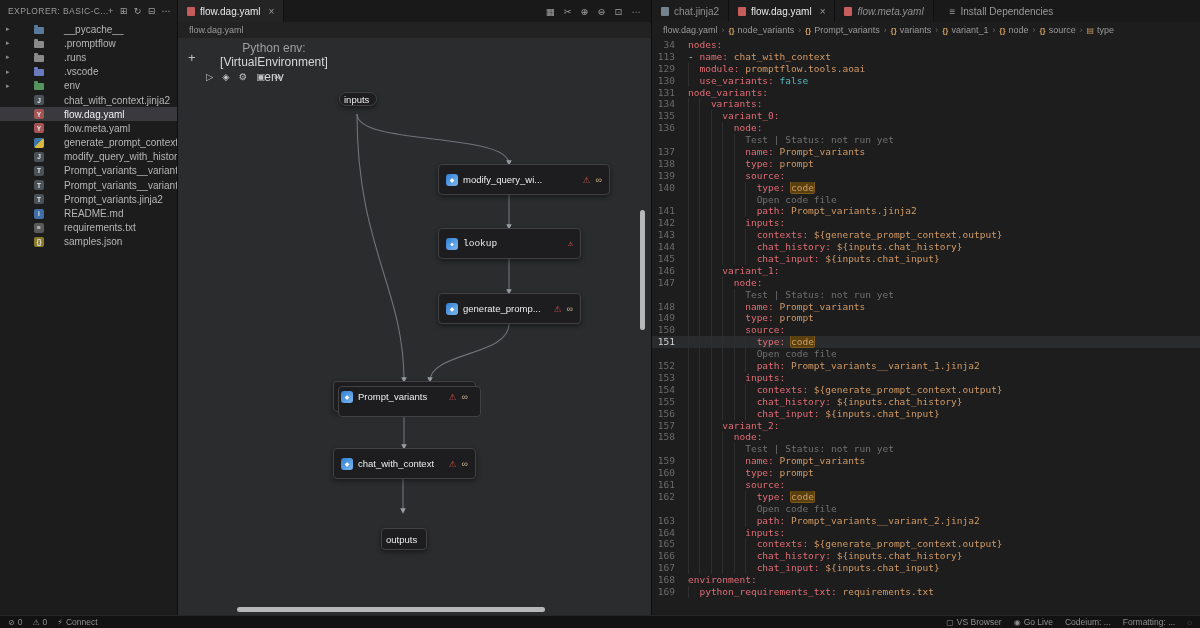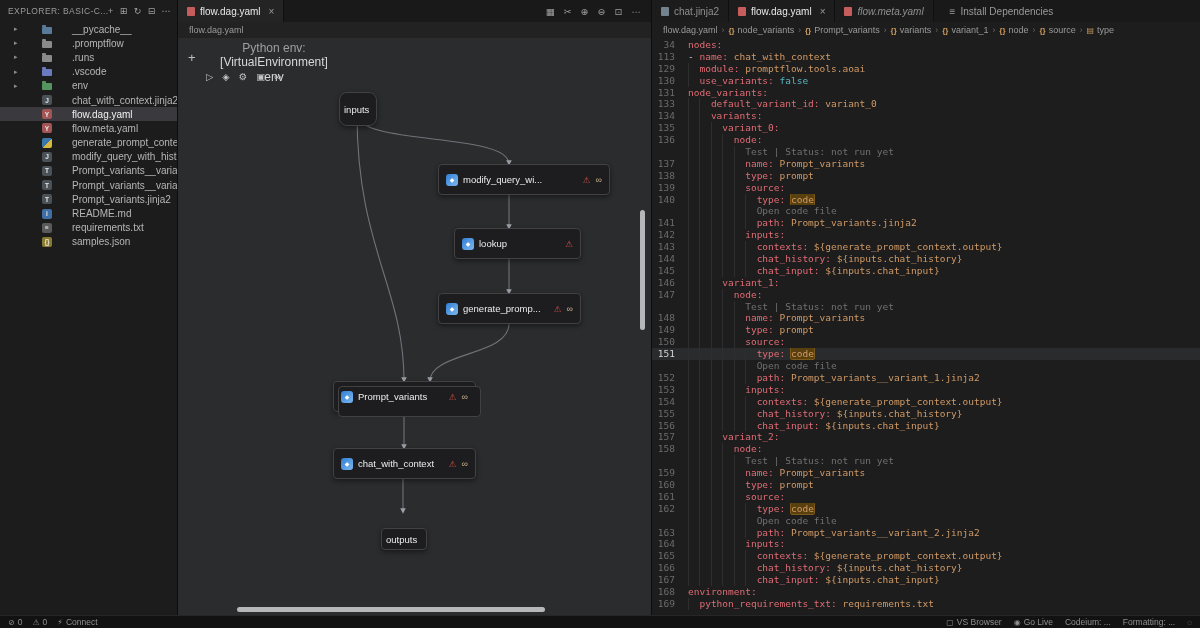--- a/index.html
+++ b/index.html
@@ -7,21 +7,21 @@
 .app{width:1200px;height:628px;display:flex;flex-direction:column;font-family:"Liberation Sans","DejaVu Sans",sans-serif;color:#c5c5c5;background:#0ea5e9;position:relative;overflow:hidden}
 .main{flex:1;display:flex;min-height:0}
 
 
 .explorer{width:178px;flex:none;background:#1c1c1c;border-right:1px solid #0d0d0d;display:flex;flex-direction:column;overflow:hidden}
 .exp-header{height:22px;flex:none;display:flex;align-items:center;padding:0 6px 0 8px;font-size:8.5px;letter-spacing:.4px;color:#9a9a9a}
 .exp-title{flex:1;white-space:nowrap;overflow:hidden}
 .exp-actions{display:flex;gap:6px;font-size:9px;color:#9f9f9f}
 .exp-actions span{cursor:pointer}
 .tree{flex:1;overflow:hidden;font-size:10px}
-.trow{height:14.2px;display:flex;align-items:center;padding-left:14px;gap:20px;color:#b6b6b6;white-space:nowrap;cursor:pointer;overflow:hidden}
+.trow{height:14.2px;display:flex;align-items:center;padding-left:6px;gap:20px;color:#b6b6b6;white-space:nowrap;cursor:pointer;overflow:hidden}
 .trow.sel{background:#3a3a3e;color:#f0f0f0}
 .chev{width:8px;font-size:7px;color:#8a8a8a;flex:none}
 .spacer{width:8px;flex:none}
 .folder-ico{width:10px;height:7px;border-radius:1px;position:relative;flex:none;margin-top:2px}
 .folder-ico::before{content:"";position:absolute;top:-2px;left:0;width:4px;height:2px;border-radius:1px 1px 0 0;background:inherit}
 .fico{width:10px;height:10px;border-radius:2px;flex:none;display:flex;align-items:center;justify-content:center;font-size:6.5px;font-weight:bold;color:#e6e6e6}
 .fi-jinja{background:#4a5258}
 .fi-yaml{background:#a35454}
 .fi-python{background:linear-gradient(135deg,#3a76a8 50%,#d7b73f 50%)}
 .fi-md{background:#3f6ea5}
@@ -236,30 +236,30 @@
         <div class="plus-btn">+</div>
         <div class="canvas-toolbar">
             <span>▷</span>
             <span>◈</span>
             <span>⚙</span>
             <span>▣</span>
             <span>∞</span>
           </div>
         <div class="hscroll"></div>
         <div class="vscroll"></div>
-      <div class="node simple" style="left: 161px; top: 54px; width: 38px; height: 34px; border-radius: 8px;">
+      <div class="node simple" style="left: 161px; top: 54px; width: 38px; height: 14px; border-radius: 8px;">
             <span class="nlabel">inputs</span>
           </div>
           <div class="node" style="left: 260px; top: 126px; width: 172px; height: 31px;">
             <span class="nico">◆</span>
             <span class="nlabel">modify_query_wi...</span>
             <span class="nwarn">⚠</span>
             <span class="nchain">∞</span>
           </div>
-          <div class="node" style="left: 276px; top: 190px; width: 127px; height: 31px;">
+          <div class="node" style="left: 260px; top: 190px; width: 143px; height: 31px; font-family: Liberation Mono, monospace;">
             <span class="nico">◆</span>
             <span class="nlabel">lookup</span>
             <span class="nwarn">⚠</span>
           </div>
           <div class="node" style="left: 260px; top: 255px; width: 143px; height: 31px;">
             <span class="nico">◆</span>
             <span class="nlabel">generate_promp...</span>
             <span class="nwarn">⚠</span>
             <span class="nchain">∞</span>
           </div>
@@ -342,21 +342,20 @@
             <span class="bc-ico">▤</span>
             <span>type</span>
           </span>
         </div>
       <div class="code">
           <div class="cline"><span class="gut">34</span><span class="lbody"><span class="tk-k">nodes:</span></span></div>
           <div class="cline"><span class="gut">113</span><span class="lbody"><span class="tk-p">- </span><span class="tk-k">name:</span><span class="tk-v"> chat_with_context</span></span></div>
           <div class="cline"><span class="gut">129</span><span class="lbody"><span class="ig"></span><span class="tk-k">module:</span><span class="tk-v"> promptflow.tools.aoai</span></span></div>
           <div class="cline"><span class="gut">130</span><span class="lbody"><span class="ig"></span><span class="tk-k">use_variants:</span><span class="tk-b"> false</span></span></div>
           <div class="cline"><span class="gut">131</span><span class="lbody"><span class="tk-k">node_variants:</span></span></div>
-          <div class="cline"><span class="gut">133</span><span class="lbody"><span class="ig"></span><span class="ig"></span><span class="tk-k">default_variant_id:</span><span class="tk-v"> variant_0</span></span></div>
           <div class="cline"><span class="gut">134</span><span class="lbody"><span class="ig"></span><span class="ig"></span><span class="tk-k">variants:</span></span></div>
           <div class="cline"><span class="gut">135</span><span class="lbody"><span class="ig"></span><span class="ig"></span><span class="ig"></span><span class="tk-k">variant_0:</span></span></div>
           <div class="cline"><span class="gut">136</span><span class="lbody"><span class="ig"></span><span class="ig"></span><span class="ig"></span><span class="ig"></span><span class="tk-k">node:</span></span></div>
           <div class="cline"><span class="gut"></span><span class="lbody"><span class="ig"></span><span class="ig"></span><span class="ig"></span><span class="ig"></span><span class="ig"></span><span class="tk-l">Test | Status: not run yet</span></span></div>
           <div class="cline"><span class="gut">137</span><span class="lbody"><span class="ig"></span><span class="ig"></span><span class="ig"></span><span class="ig"></span><span class="ig"></span><span class="tk-k">name:</span><span class="tk-v"> Prompt_variants</span></span></div>
           <div class="cline"><span class="gut">138</span><span class="lbody"><span class="ig"></span><span class="ig"></span><span class="ig"></span><span class="ig"></span><span class="ig"></span><span class="tk-k">type:</span><span class="tk-v"> prompt</span></span></div>
           <div class="cline"><span class="gut">139</span><span class="lbody"><span class="ig"></span><span class="ig"></span><span class="ig"></span><span class="ig"></span><span class="ig"></span><span class="tk-k">source:</span></span></div>
           <div class="cline"><span class="gut">140</span><span class="lbody"><span class="ig"></span><span class="ig"></span><span class="ig"></span><span class="ig"></span><span class="ig"></span><span class="ig"></span><span class="tk-k">type:</span><span class="tk-p"> </span><span class="tk-hv">code</span></span></div>
           <div class="cline"><span class="gut"></span><span class="lbody"><span class="ig"></span><span class="ig"></span><span class="ig"></span><span class="ig"></span><span class="ig"></span><span class="ig"></span><span class="tk-l">Open code file</span></span></div>
           <div class="cline"><span class="gut">141</span><span class="lbody"><span class="ig"></span><span class="ig"></span><span class="ig"></span><span class="ig"></span><span class="ig"></span><span class="ig"></span><span class="tk-k">path:</span><span class="tk-v"> Prompt_variants.jinja2</span></span></div>

